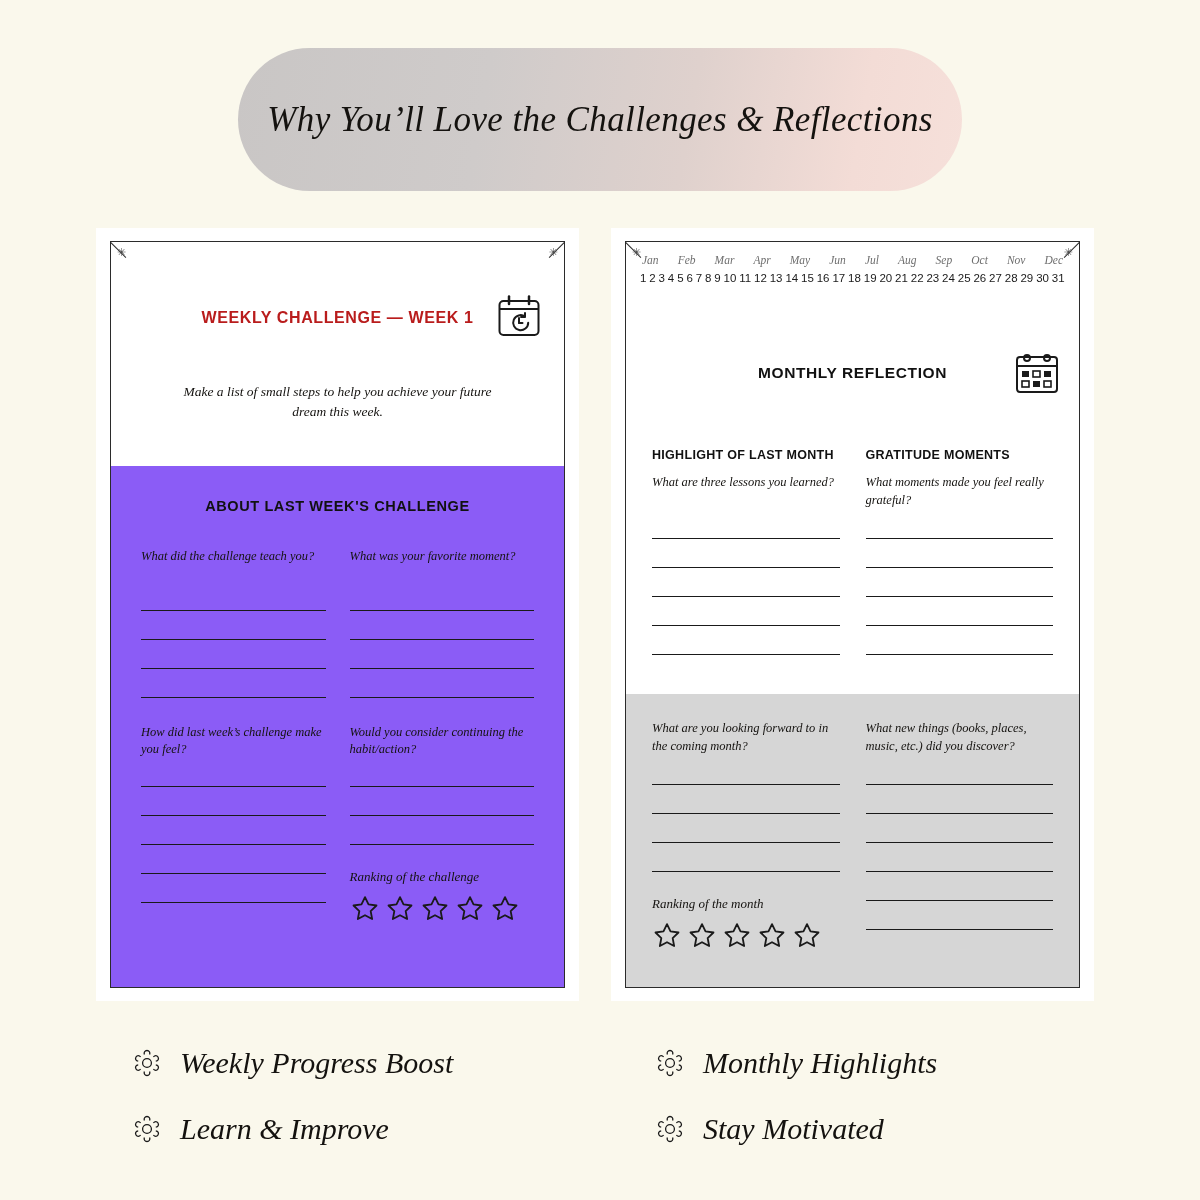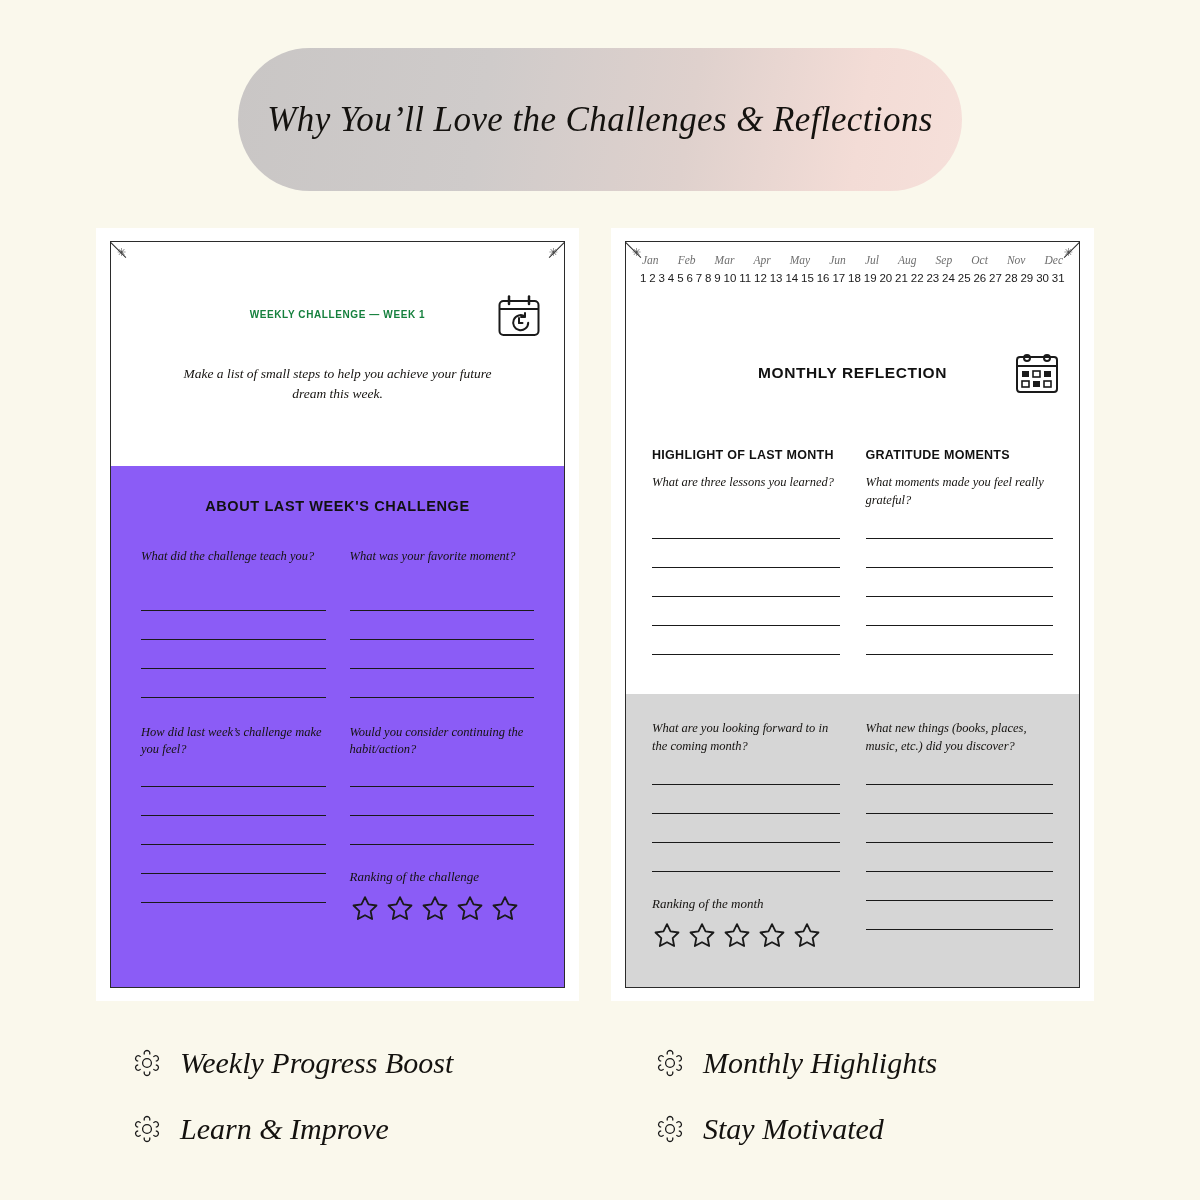--- a/index.html
+++ b/index.html
@@ -73,28 +73,28 @@
   .sm-bl { left: 6px; bottom: 4px; }
   .sm-br { right: 6px; bottom: 4px; }
 
   
   .lc-top { position: relative; height: 224px; padding: 0 28px; }
   .lc-title-row {
     position: absolute; left: 0; right: 0; top: 67px;
     display: flex; align-items: center; justify-content: center;
   }
   .lc-title {
-    font-size: 10px; font-weight: bold; letter-spacing: .6px; color: #15803d;
+    font-size: 16px; font-weight: bold; letter-spacing: .6px; color: #b91c1c;
   }
   .icon-cal {
     position: absolute; right: 22px; top: 52px;
     width: 46px; height: 46px;
   }
   .lc-sub {
-    position: absolute; left: 66px; right: 66px; top: 122px;
+    position: absolute; left: 66px; right: 66px; top: 140px;
     font-family: "Liberation Serif", serif; font-style: italic;
     font-size: 13.5px; line-height: 1.45; text-align: center; color: #14120f;
   }
   .lc-grey {
     position: absolute; left: 0; right: 0; top: 224px; bottom: 0;
     background: #8b5cf6;
     padding: 0 30px;
   }
   .lc-grey h3 {
     text-align: center; font-size: 14.5px; font-weight: bold;

